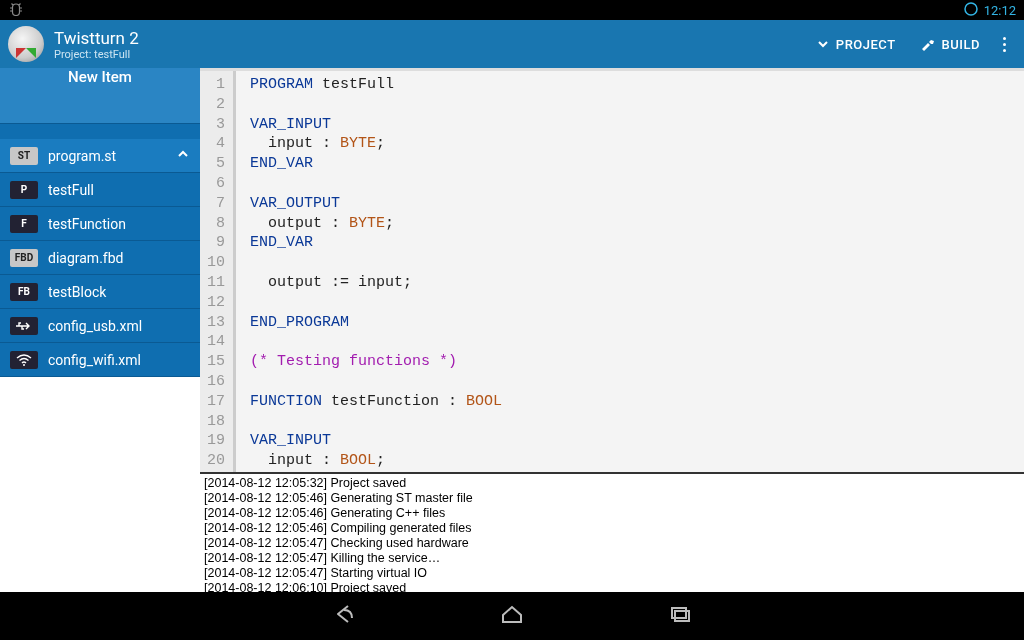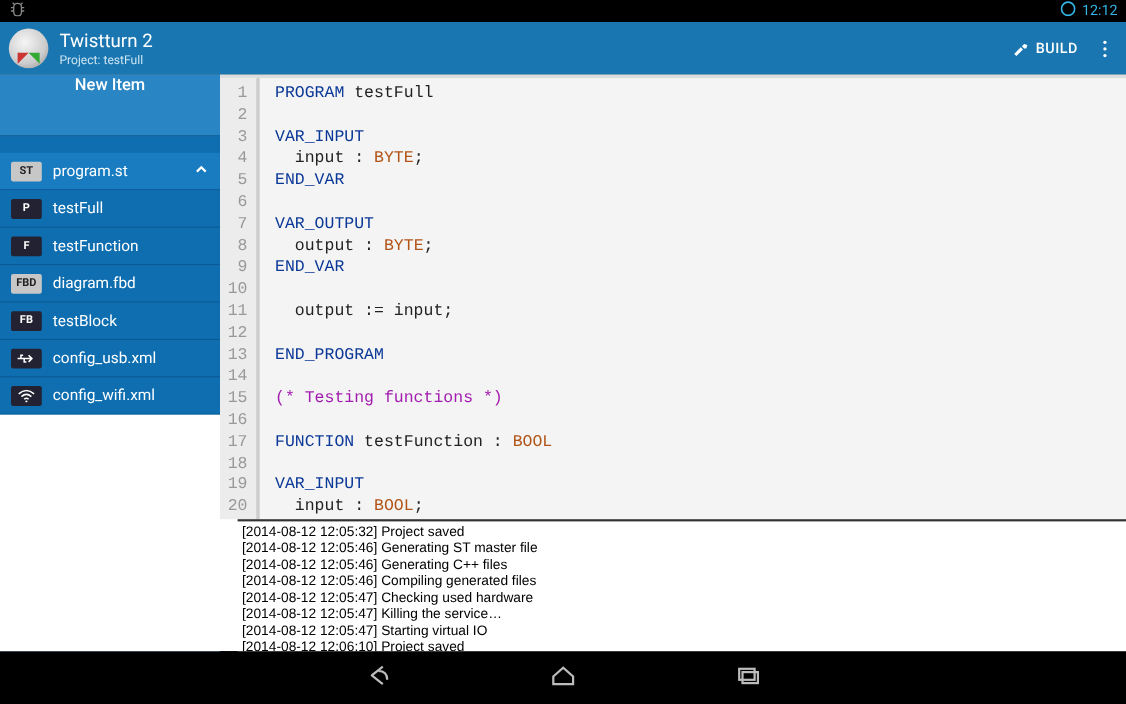--- a/index.html
+++ b/index.html
@@ -151,21 +151,20 @@
 .console {
   height: 120px;
   border-top: 2px solid #333;
   background: #fff;
   font-family: Arial, sans-serif;
   font-size: 12.5px;
   line-height: 15px;
   padding: 2px 4px;
   overflow: hidden;
   color: #000;
-  margin-left: 16px;
 }
 
 
 .nav-bar {
   height: 48px;
   background: #000;
   display: flex;
   align-items: center;
   justify-content: center;
   gap: 140px;
@@ -191,20 +190,26 @@
   </div>
 </div>
 
 <div class="app-toolbar">
   <div class="app-icon"></div>
   <div class="app-title-block">
     <div class="app-title">Twistturn 2</div>
     <div class="app-subtitle">Project: testFull</div>
   </div>
   <div class="toolbar-spacer"></div>
+  <div class="toolbar-action">
+    <svg width="14" height="14" viewBox="0 0 14 14">
+        <path d="M3 5l4 4 4-4" stroke="#fff" stroke-width="2" fill="none"></path>
+      </svg>
+    <span>PROJECT</span>
+  </div>
   <div class="toolbar-action">
     <svg width="16" height="16" viewBox="0 0 16 16">
         <path d="M2 13l6-6 2 2-6 6-2-2zM9 6l2-2 3 1-1 3-2 0z" fill="#fff"></path>
       </svg>
     <span>BUILD</span>
   </div>
   <div class="overflow-dots">
     <span></span>
       <span></span>
       <span></span>

